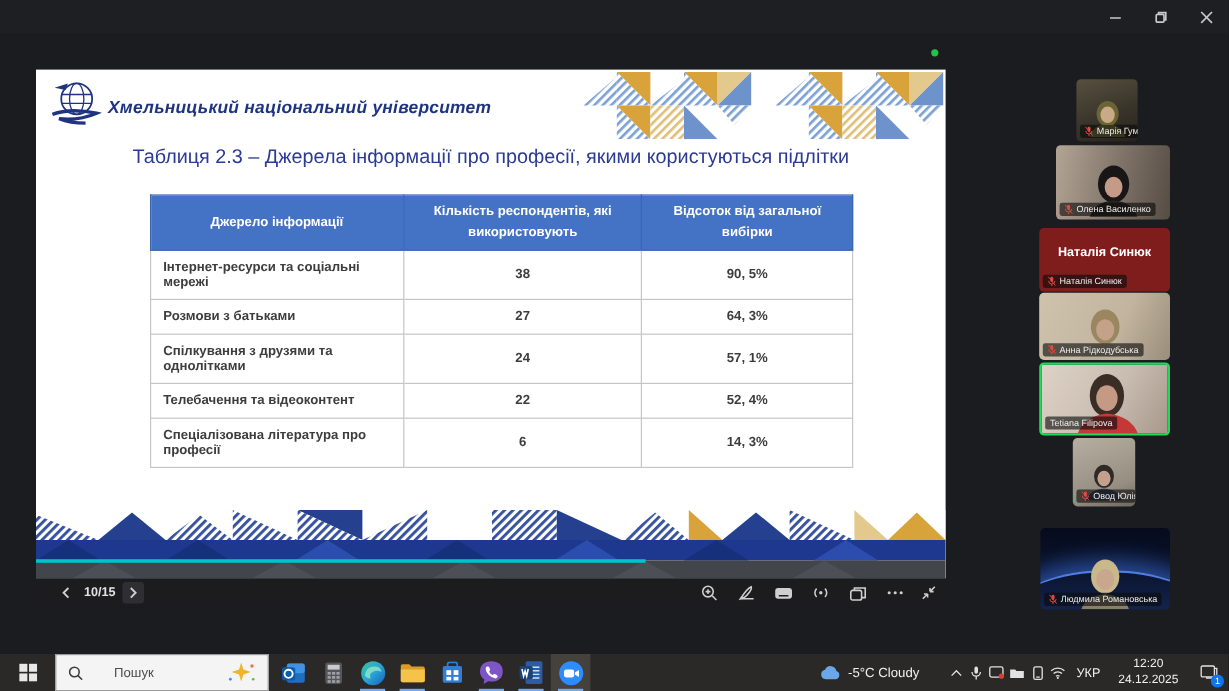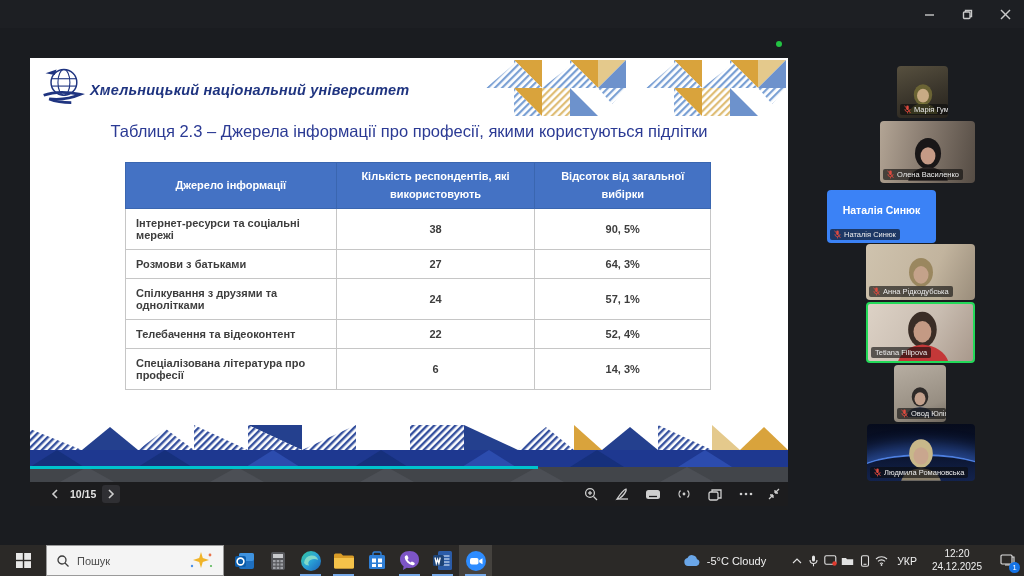--- a/index.html
+++ b/index.html
@@ -42,32 +42,32 @@
 
   
   .tile{position:absolute;border-radius:4px;overflow:hidden;background:#222;}
   .tile .label{position:absolute;left:3px;bottom:3px;display:flex;align-items:center;gap:3px;background:rgba(12,12,12,.62);border-radius:2px;padding:1px 4px;max-width:95%;}
   .tile .label span{color:#ececec;font-size:7.5px;white-space:nowrap;}
   .tile.active{border:2px solid #23d959;}
   .person{position:absolute;bottom:0;left:50%;transform:translateX(-50%);}
   .cam-off-name{position:absolute;left:0;top:14px;width:100%;text-align:center;color:#fff;font-size:10.5px;font-weight:bold;}
   .t1{left:897px;top:66px;width:51px;height:52px;background:linear-gradient(160deg,#57503f 0%,#3a352b 55%,#26221c 100%);}
   .t2{left:880px;top:121px;width:95px;height:62px;background:linear-gradient(100deg,#b3a595 0%,#8d8074 40%,#554c44 100%);}
-  .t3{left:827px;top:190px;width:109px;height:53px;background:#3b82f6;}
+  .t3{left:866px;top:190px;width:109px;height:53px;background:#7f1d1d;}
   .t4{left:866px;top:244px;width:109px;height:56px;background:linear-gradient(115deg,#cfc3ae 0%,#c2b49e 60%,#9a8d7b 100%);}
   .t5{left:866px;top:302px;width:109px;height:61px;background:linear-gradient(120deg,#ddd2c6 0%,#c9bdb1 55%,#a8988b 100%);}
   .t6{left:894px;top:365px;width:52px;height:57px;background:linear-gradient(160deg,#b7aea2 0%,#978e82 70%,#6e675e 100%);}
-  .t7{left:867px;top:424px;width:108px;height:57px;background:linear-gradient(180deg,#060b1c 0%,#0b1530 55%,#13234d 100%);}
+  .t7{left:867px;top:440px;width:108px;height:68px;background:linear-gradient(180deg,#060b1c 0%,#0b1530 55%,#13234d 100%);}
   .earth{position:absolute;left:-18%;top:52%;width:140%;height:90%;border-radius:50%;border-top:2px solid #4d7fe0;box-shadow:0 -8px 16px 1px rgba(70,130,255,.45);}
   .micmute{flex:0 0 auto;}
 
   
   .taskbar{position:absolute;left:0;top:545px;width:1024px;height:31px;background:#2b2927;display:flex;align-items:center;}
   .startbtn{width:46px;height:31px;display:flex;align-items:center;justify-content:center;}
-  .searchbox{position:relative;width:178px;height:31px;background:#f4f4f4;border:1px solid #9a9a9a;display:flex;align-items:center;padding-left:10px;gap:6px;}
+  .searchbox{position:relative;width:178px;height:31px;background:#f4f4f4;border:1px solid #9a9a9a;display:flex;align-items:center;padding-left:10px;gap:24px;}
   .searchbox input{border:none;outline:none;background:transparent;font-size:11px;color:#333;width:100px;}
   .searchbox input::placeholder{color:#4d4d4d;}
   .sparkle{position:absolute;right:8px;top:5px;}
   .apps{display:flex;align-items:center;height:31px;margin-left:4px;}
   .appbtn{width:33px;height:31px;display:flex;align-items:center;justify-content:center;position:relative;}
   .appbtn.running::after{content:"";position:absolute;bottom:0;left:6px;width:21px;height:2px;background:#76a9e8;}
   .appbtn.activeapp{background:#45423e;}
   .tray{position:absolute;right:0;top:0;height:31px;display:flex;align-items:center;}
   .weather{display:flex;align-items:center;gap:6px;margin-right:22px;}
   .weather span{color:#f0f0f0;font-size:11px;}

